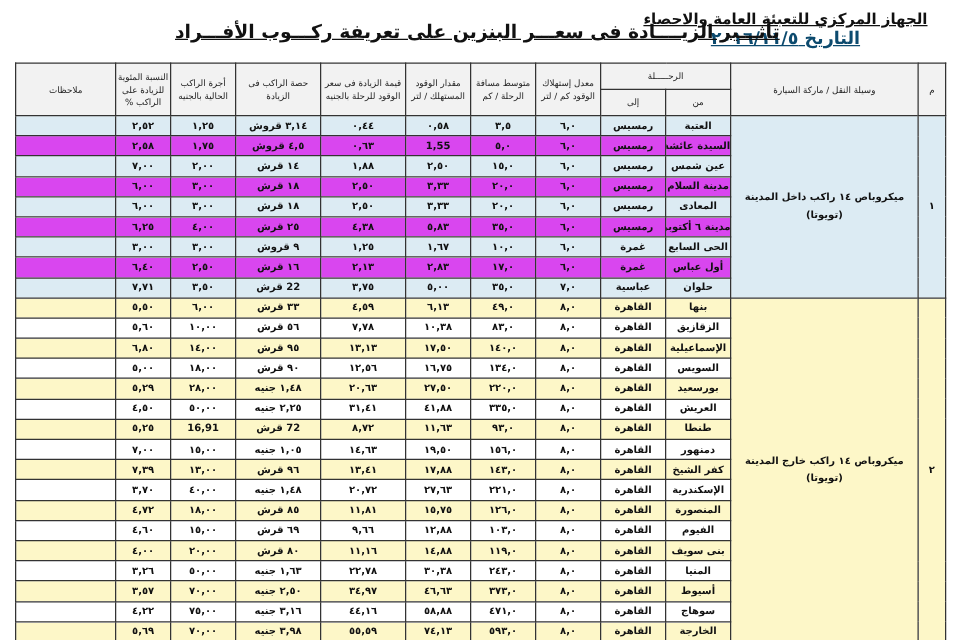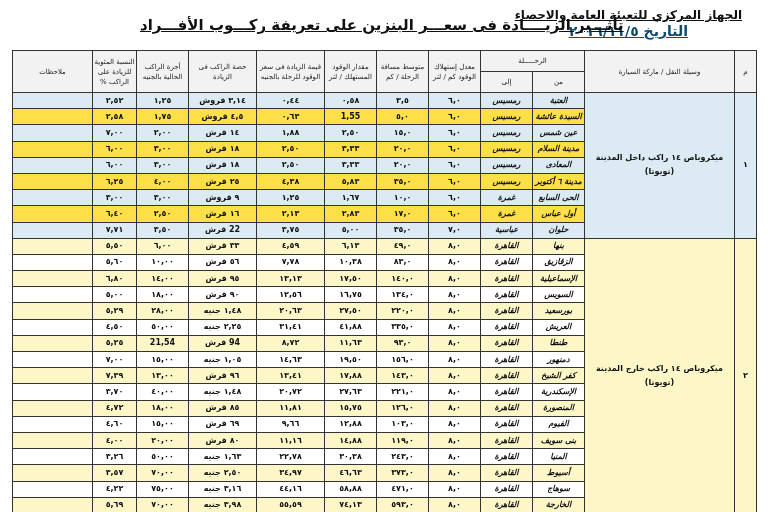--- a/index.html
+++ b/index.html
@@ -7,23 +7,23 @@
   .hdr-right{position:absolute;right:26px;top:8px;text-align:center;direction:rtl;}
   .hdr-right .l1{font-size:12px;font-weight:bold;text-decoration:underline;color:#111;}
   .hdr-right .l2{font-size:14px;font-weight:bold;text-decoration:underline;color:#0c4a6e;margin-top:1px;}
   .title{position:absolute;left:140px;top:16px;direction:rtl;font-size:15px;font-weight:bold;text-decoration:underline;color:#111;white-space:nowrap;}
   table.main{position:absolute;left:12px;top:50px;width:744px;border-collapse:collapse;direction:rtl;table-layout:fixed;}
   table.main td, table.main th{border:1px solid #333;font-size:8px;text-align:center;padding:0;overflow:hidden;white-space:nowrap;}
   table.main th{font-weight:normal;background:#f2f2f2;color:#222;font-size:7px;line-height:10px;white-space:normal;}
   tr.hrow1 th{height:20px;}
   tr.hrow2 th{height:20px;margin-top:28px;}
   table.main td{height:15.2px;line-height:14px;font-weight:bold;color:#111;}
-  td.city{font-weight:normal;font-size:8px;font-style:italic;}
+  td.city{font-weight:normal;font-size:8px;}
   tr.g1 td{background:#dcebf3;}
-  tr.g1.alt td{background:#fde047;}
+  tr.g1.alt td{background:#d946ef;}
   tr.g2 td{background:#fdf7c8;}
   tr.g2.alt td{background:#fff;}
   td.veh1{background:#dcebf3 !important;white-space:normal !important;font-size:8px;line-height:12px;margin-top:27px;}
   td.veh2{background:#fdf7c8 !important;white-space:normal !important;font-size:8px;line-height:12px;}
   td.notes{background:transparent;}
 </style>
 </head>
 <body>
 
 <div class="hdr-right">
@@ -251,22 +251,22 @@
         <td>٤,٥٠</td>
         <td class="notes"></td>
       </tr>
       <tr class="g2">
         <td class="city">طنطا</td>
         <td class="city">القاهرة</td>
         <td>٨,٠</td>
         <td>٩٣,٠</td>
         <td>١١,٦٣</td>
         <td>٨,٧٢</td>
-        <td>94 قرش</td>
-        <td>21,54</td>
+        <td>72 قرش</td>
+        <td>16,91</td>
         <td>٥,٢٥</td>
         <td class="notes"></td>
       </tr>
       <tr class="g2 alt">
         <td class="city">دمنهور</td>
         <td class="city">القاهرة</td>
         <td>٨,٠</td>
         <td>١٥٦,٠</td>
         <td>١٩,٥٠</td>
         <td>١٤,٦٣</td>

